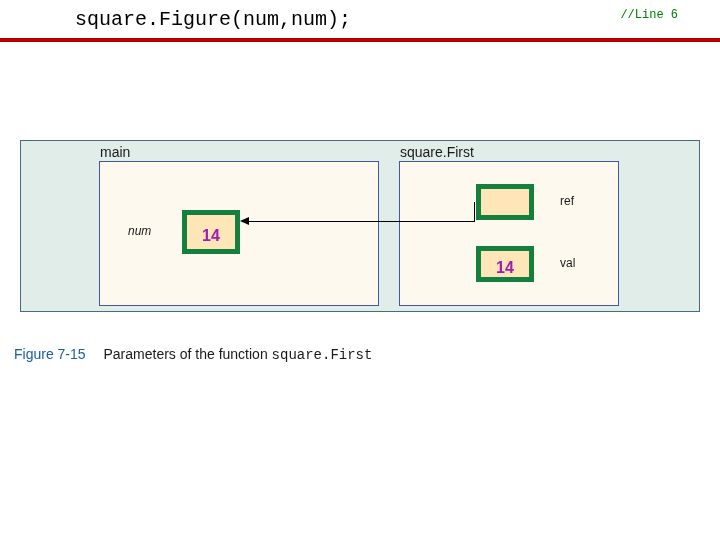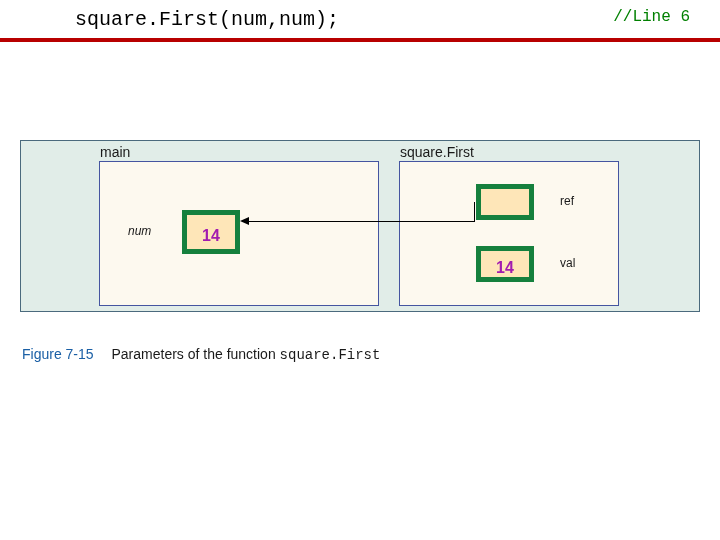--- a/index.html
+++ b/index.html
@@ -24,24 +24,24 @@
     position: absolute;
     left: 75px;
     top: 0;
     font-family: "Courier New", monospace;
     font-size: 20px;
     color: #000000;
   }
 
   .code-right {
     position: absolute;
-    right: 30px;
+    right: 42px;
     top: 0;
     font-family: "Courier New", monospace;
-    font-size: 16px;
+    font-size: 12px;
     color: #008000;
   }
 
   .divider {
     position: absolute;
     top: 38px;
     left: 0;
     width: 100%;
     height: 4px;
     background: #b80000;
@@ -123,21 +123,21 @@
     width: 0;
     height: 0;
     border-top: 4px solid transparent;
     border-bottom: 4px solid transparent;
     border-right: 9px solid #000000;
   }
 
   .caption-row {
     position: absolute;
     top: 346px;
-    left: 22px;
+    left: 14px;
     font-size: 14px;
   }
 
   .fig-num {
     color: #1a5fa5;
     font-weight: normal;
   }
 
   .fig-text {
     color: #1a1a1a;
@@ -146,21 +146,21 @@
 
   .fig-code {
     font-family: "Courier New", monospace;
     color: #1a1a1a;
   }
 </style>
 </head>
 <body>
 
 <div class="header-code">
-  <span class="code-left">square.First(num,num);</span>
+  <span class="code-left">square.Figure(num,num);</span>
   <span class="code-right">//Line 6</span>
 </div>
 
 <div class="divider"></div>
 
 <div class="diagram-container-outer">
 
   <div class="panel main-panel">
     <div class="panel-title" style="left:0;">main</div>
     <div class="var-label" style="left:28px; top:62px;font-style:italic;">num</div>

